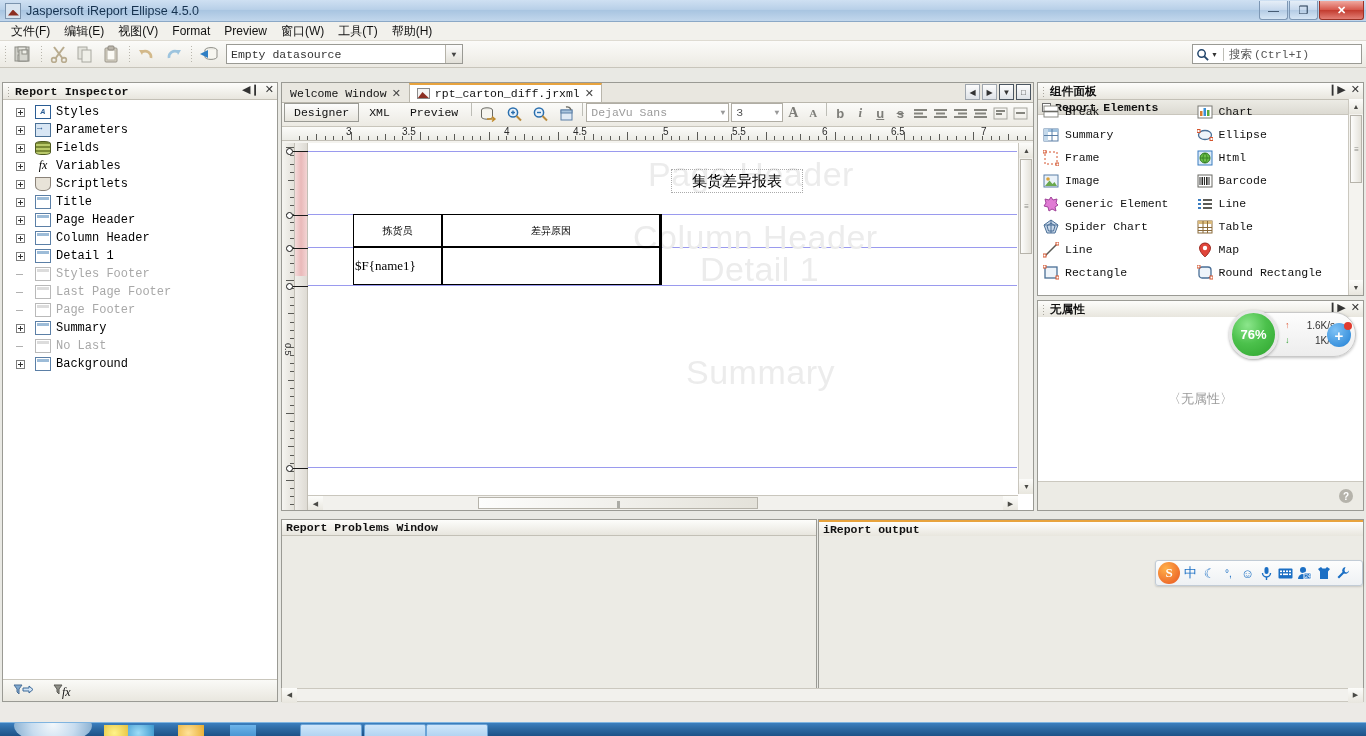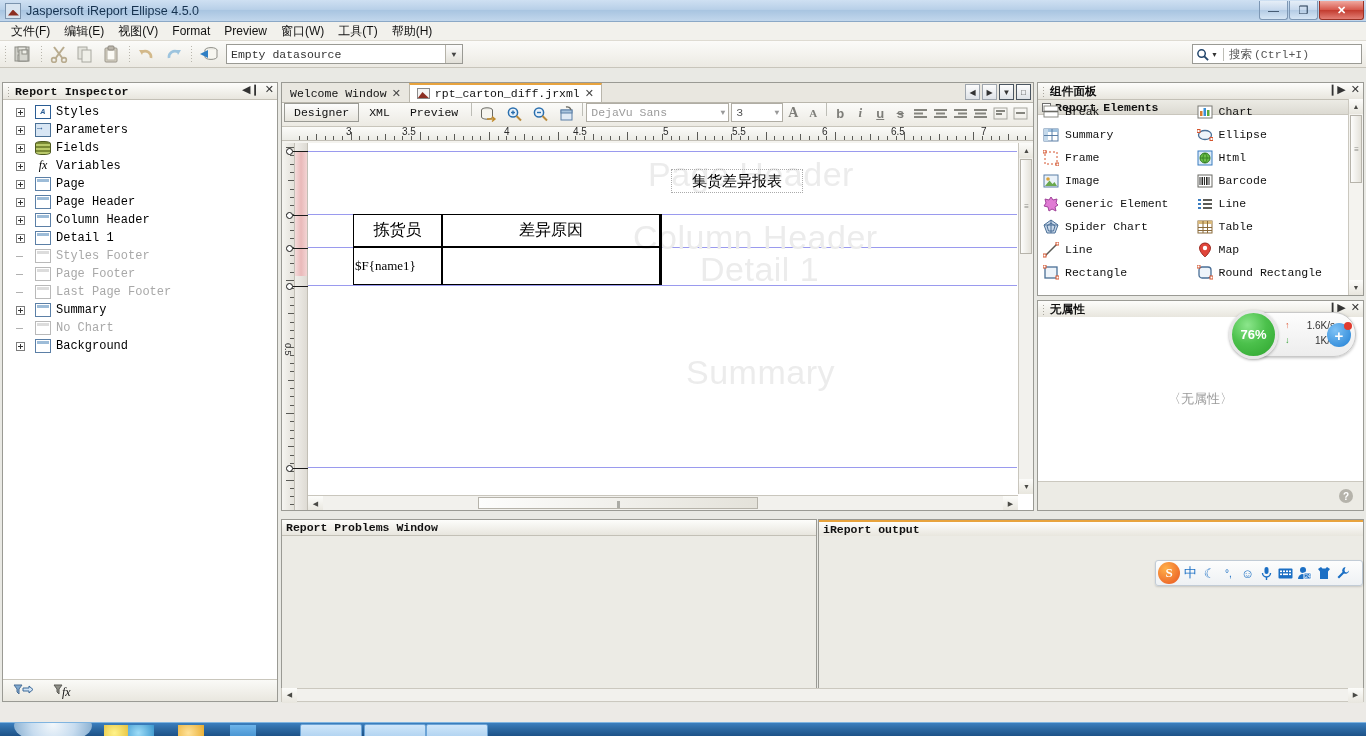--- a/index.html
+++ b/index.html
@@ -208,21 +208,21 @@
   .page {
     position:absolute; left:26px; top:0; right:16px; bottom:16px; background:#fff; overflow:hidden;
   }
   .bandline { position:absolute; left:0; right:0; height:1px; background:#9a9aee; }
   .bandghost {
     position:absolute; color:#ececec; font-size:34px; white-space:nowrap;
     font-family:"Liberation Sans", sans-serif; letter-spacing:0.5px;
   }
   .rpttext {
     position:absolute; font-family:"Liberation Serif", serif; color:#000;
-    display:flex; align-items:center; justify-content:center; font-size:16px;
+    display:flex; align-items:center; justify-content:center; font-size:10px;
   }
   .rptbox { position:absolute; border:1px solid #000; }
   .selbox { position:absolute; border:1px dotted #aaa; }
 
   .vscroll { position:absolute; right:0; top:0; width:15px; bottom:16px; background:#f2f1ed; border-left:1px solid #c9c6bd; }
   .hscroll { position:absolute; left:26px; right:15px; bottom:0; height:15px; background:#f2f1ed; border-top:1px solid #c9c6bd; }
   .sb-arrow { width:15px; height:15px; display:flex; align-items:center; justify-content:center; font-size:7px; color:#4a4a46;
       background:linear-gradient(to bottom,#fcfcfa,#e8e6de); }
   .sb-thumb { background:linear-gradient(to right,#fdfdfc,#e4e2da); border:1px solid #b6b3aa; position:absolute;
       display:flex; align-items:center; justify-content:center; }
@@ -446,74 +446,80 @@
           <span class="dots"></span>
         <span class="ticon ic-fields"></span>
         <span class="tlabel">Fields</span>
       </div>
       <div class="tnode" style="padding-left:10px">
         <span class="expander"></span>
           <span class="dots"></span>
         <span class="ticon ic-vars">fx</span>
         <span class="tlabel">Variables</span>
       </div>
-
       <div class="tnode" style="padding-left:10px">
         <span class="expander"></span>
           <span class="dots"></span>
-        <span class="ticon ic-band"></span>
-        <span class="tlabel">Page</span>
-      </div>
+        <span class="ticon ic-scripts"></span>
+        <span class="tlabel">Scriptlets</span>
+      </div>
+
       <div class="tnode" style="padding-left:10px">
         <span class="expander"></span>
           <span class="dots"></span>
         <span class="ticon ic-band"></span>
-        <span class="tlabel">Page Header</span>
+        <span class="tlabel">Title</span>
       </div>
       <div class="tnode" style="padding-left:10px">
         <span class="expander"></span>
           <span class="dots"></span>
         <span class="ticon ic-band"></span>
-        <span class="tlabel">Column Header</span>
+        <span class="tlabel">Page Header</span>
       </div>
       <div class="tnode" style="padding-left:10px">
         <span class="expander"></span>
           <span class="dots"></span>
         <span class="ticon ic-band"></span>
+        <span class="tlabel">Column Header</span>
+      </div>
+      <div class="tnode" style="padding-left:10px">
+        <span class="expander"></span>
+          <span class="dots"></span>
+        <span class="ticon ic-band"></span>
         <span class="tlabel">Detail 1</span>
       </div>
       <div class="tnode dim" style="padding-left:10px">
         <span class="expander blank"></span>
           <span class="dots"></span>
         <span class="ticon ic-band dimmed"></span>
         <span class="tlabel">Styles Footer</span>
       </div>
       <div class="tnode dim" style="padding-left:10px">
         <span class="expander blank"></span>
           <span class="dots"></span>
         <span class="ticon ic-band dimmed"></span>
-        <span class="tlabel">Page Footer</span>
+        <span class="tlabel">Last Page Footer</span>
       </div>
       <div class="tnode dim" style="padding-left:10px">
         <span class="expander blank"></span>
           <span class="dots"></span>
         <span class="ticon ic-band dimmed"></span>
-        <span class="tlabel">Last Page Footer</span>
+        <span class="tlabel">Page Footer</span>
       </div>
       <div class="tnode" style="padding-left:10px">
         <span class="expander"></span>
           <span class="dots"></span>
         <span class="ticon ic-band"></span>
         <span class="tlabel">Summary</span>
       </div>
       <div class="tnode dim" style="padding-left:10px">
         <span class="expander blank"></span>
           <span class="dots"></span>
         <span class="ticon ic-band dimmed"></span>
-        <span class="tlabel">No Chart</span>
+        <span class="tlabel">No Last</span>
       </div>
       <div class="tnode" style="padding-left:10px">
         <span class="expander"></span>
           <span class="dots"></span>
         <span class="ticon ic-band"></span>
         <span class="tlabel">Background</span>
       </div>
     </div>
 
     <div class="lpanel-foot">

